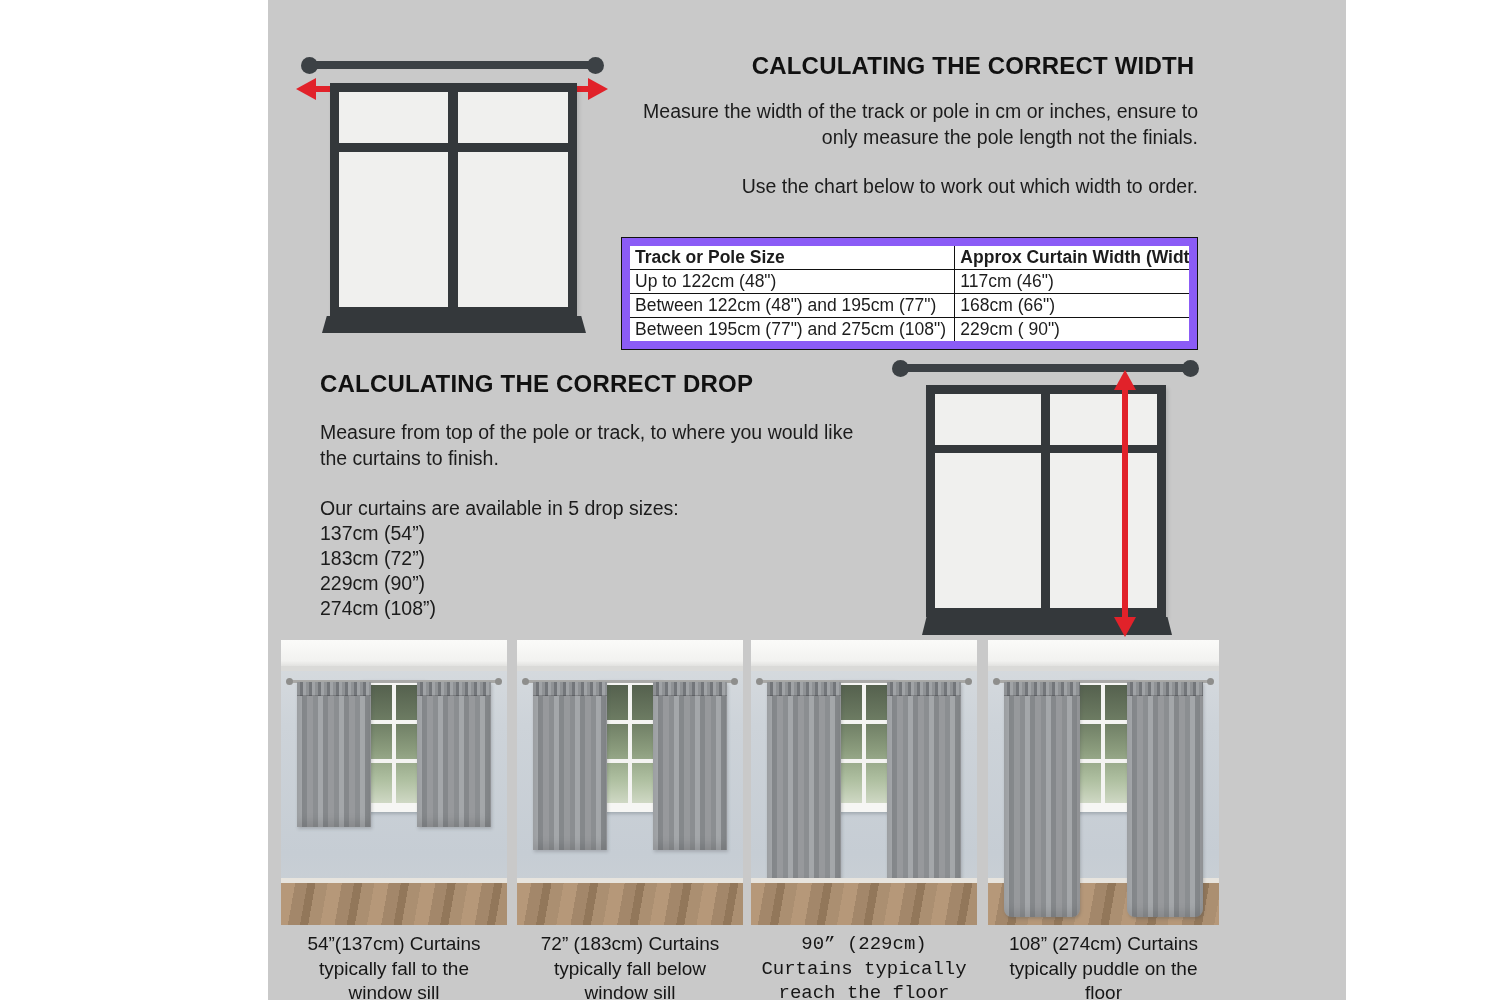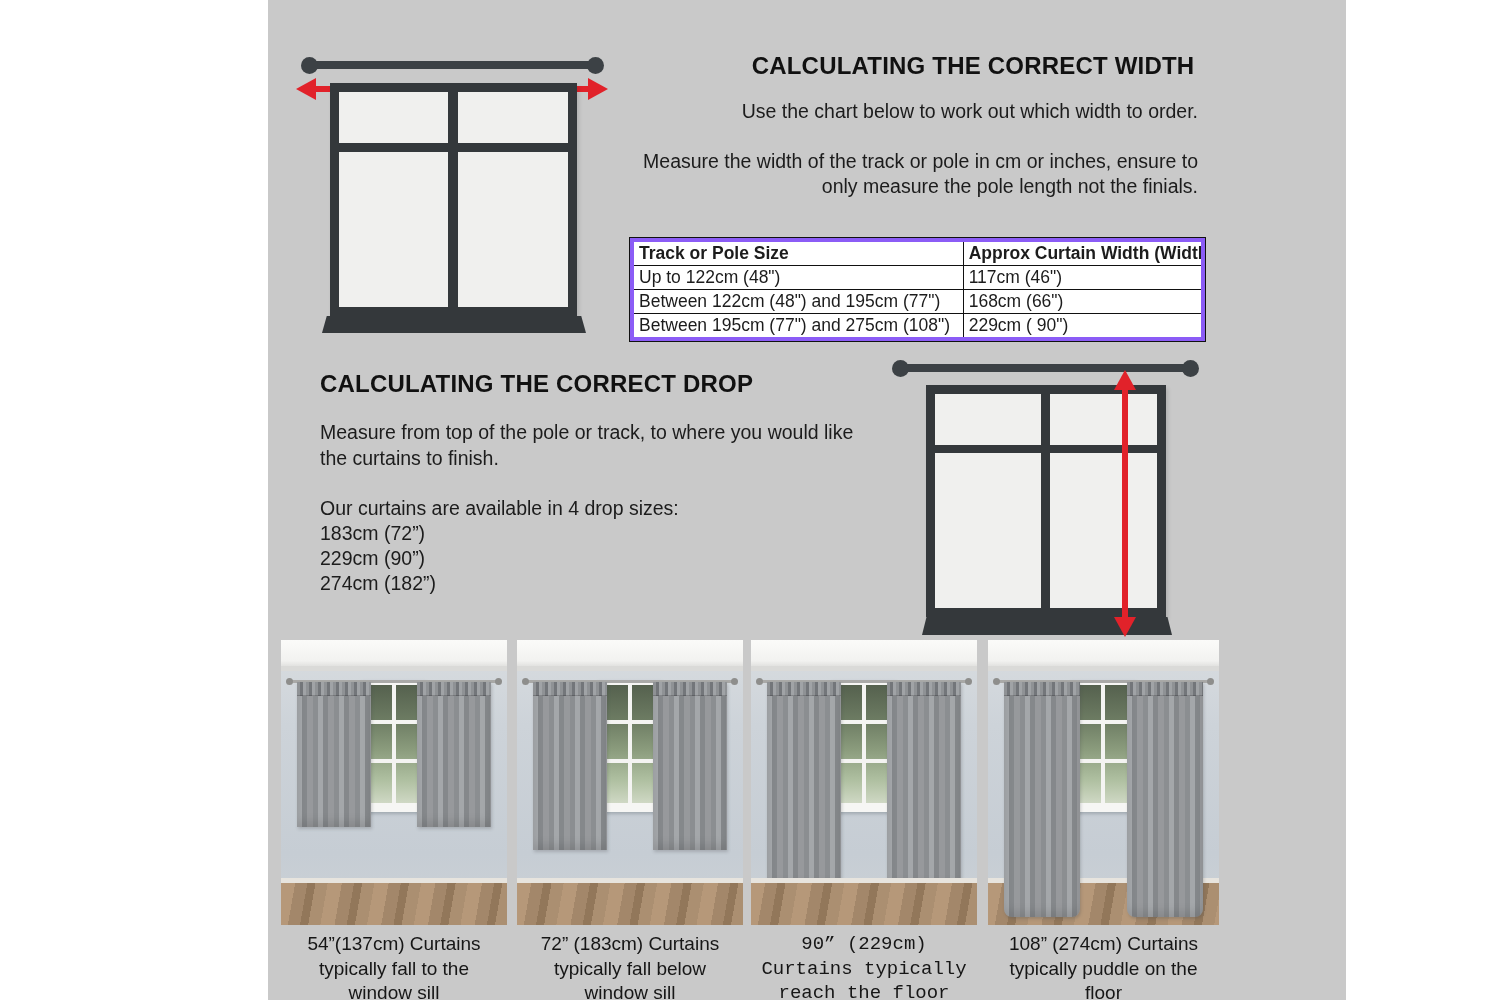--- a/index.html
+++ b/index.html
@@ -42,21 +42,21 @@
   .d-col { position:absolute; left:52px; top:419px; width:560px; font-size:19.5px; line-height:26px; }
   .d-col .gap { margin-top:24px; }
   .d-size { line-height:25px; }
 
   
   .size-table { position:absolute; left:354px; top:238px; width:575px; border-collapse:collapse;
                 background:#ffffff; font-size:17.5px; table-layout:fixed; }
   .size-table th, .size-table td { border:1px solid #111; height:23px; padding:1px 5px;
                 text-align:left; white-space:nowrap; overflow:hidden; font-weight:normal; }
   .size-table th { font-weight:bold; }
-  .size-table { border:4px solid #8b5cf6; box-shadow:0 0 0 1px #111;margin-left:8px; }
+  .size-table { border:8px solid #8b5cf6; box-shadow:0 0 0 1px #111; }
   .size-table col.c1 { width:58%; } .size-table col.c2 { width:42%; }
 
   
   figure { position:absolute; top:640px; }
   .photo { position:relative; width:226px; height:285px; overflow:hidden;
            background:linear-gradient(180deg,#d9dde0 0%,#cdd3d9 30%,#c6cdd4 75%,#cdd2d6 100%); }
   .cornice { position:absolute; left:0; top:0; right:0; height:26px;
              background:linear-gradient(180deg,#fbfbf9 0%,#f2f2f0 80%,#e2e2e0 100%); }
   .cornice-shadow { position:absolute; left:0; top:26px; right:0; height:5px; background:#dadad8; }
   .pwindow { position:absolute; left:36%; top:40px; width:28%; height:132px;
@@ -105,22 +105,22 @@
       </div>
       <div class="winframe" style="left:62px;top:83px;width:247px;height:233px;">
         <div class="mull-h" style="top:51px;height:9px;"></div>
         <div class="mull-v" style="left:109px;width:10px;"></div>
       </div>
       <div class="sill" style="left:54px;top:316px;width:264px;height:17px;"></div>
     </div>
 
     <h1 class="h-title w-title">CALCULATING THE CORRECT WIDTH</h1>
     <div class="w-paras">
+      <p>Measure the width of the track or pole in cm or inches, ensure to only measure the pole length not the finials.</p>
       <p>Use the chart below to work out which width to order.</p>
-      <p>Measure the width of the track or pole in cm or inches, ensure to only measure the pole length not the finials.</p>
     </div>
 
     <table class="size-table">
       <colgroup>
           <col class="c1">
           <col class="c2">
         </colgroup>
       <thead>
         <tr>
           <th>Track or Pole Size</th>
@@ -139,24 +139,25 @@
         <tr>
           <td>Between 195cm (77") and 275cm (108")</td>
           <td>229cm ( 90")</td>
         </tr>
       </tbody>
     </table>
 
     <h2 class="h-title d-title">CALCULATING THE CORRECT DROP</h2>
     <div class="d-col">
       <p>Measure from top of the pole or track, to where you would like the curtains to finish.</p>
-      <p class="gap">Our curtains are available in 4 drop sizes:</p>
+      <p class="gap">Our curtains are available in 5 drop sizes:</p>
+      <div class="d-size">137cm (54”)</div>
       <div class="d-size">183cm (72”)</div>
       <div class="d-size">229cm (90”)</div>
-      <div class="d-size">274cm (182”)</div>
+      <div class="d-size">274cm (108”)</div>
     </div>
 
     <div class="abs" style="left:600px;top:350px;width:362px;height:290px;">
       <div class="pole" style="left:32px;top:14px;width:293px;height:8px;"></div>
       <div class="finial" style="left:24px;top:10px;"></div>
       <div class="finial" style="left:314px;top:10px;"></div>
       <div class="winframe" style="left:58px;top:35px;width:240px;height:232px;">
         <div class="mull-h" style="top:51px;height:8px;"></div>
         <div class="mull-v" style="left:106px;width:9px;"></div>
       </div>

